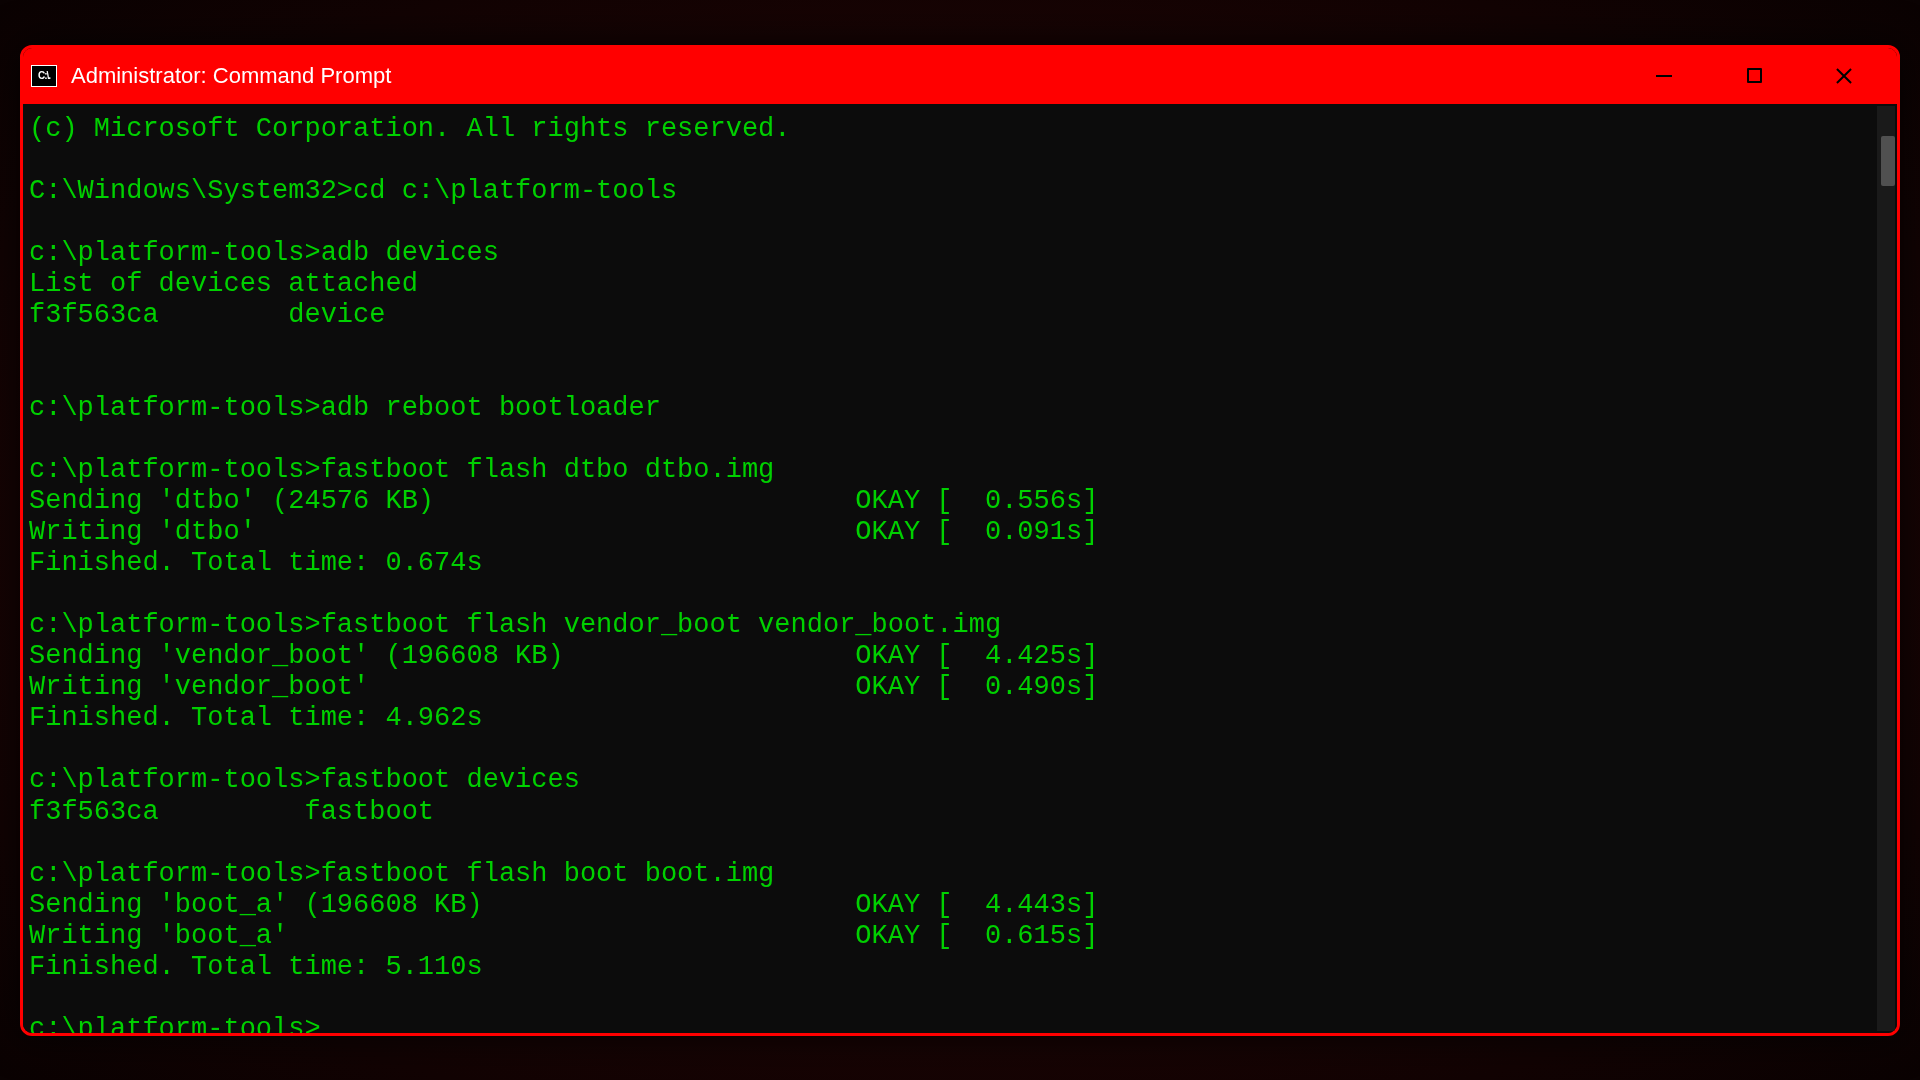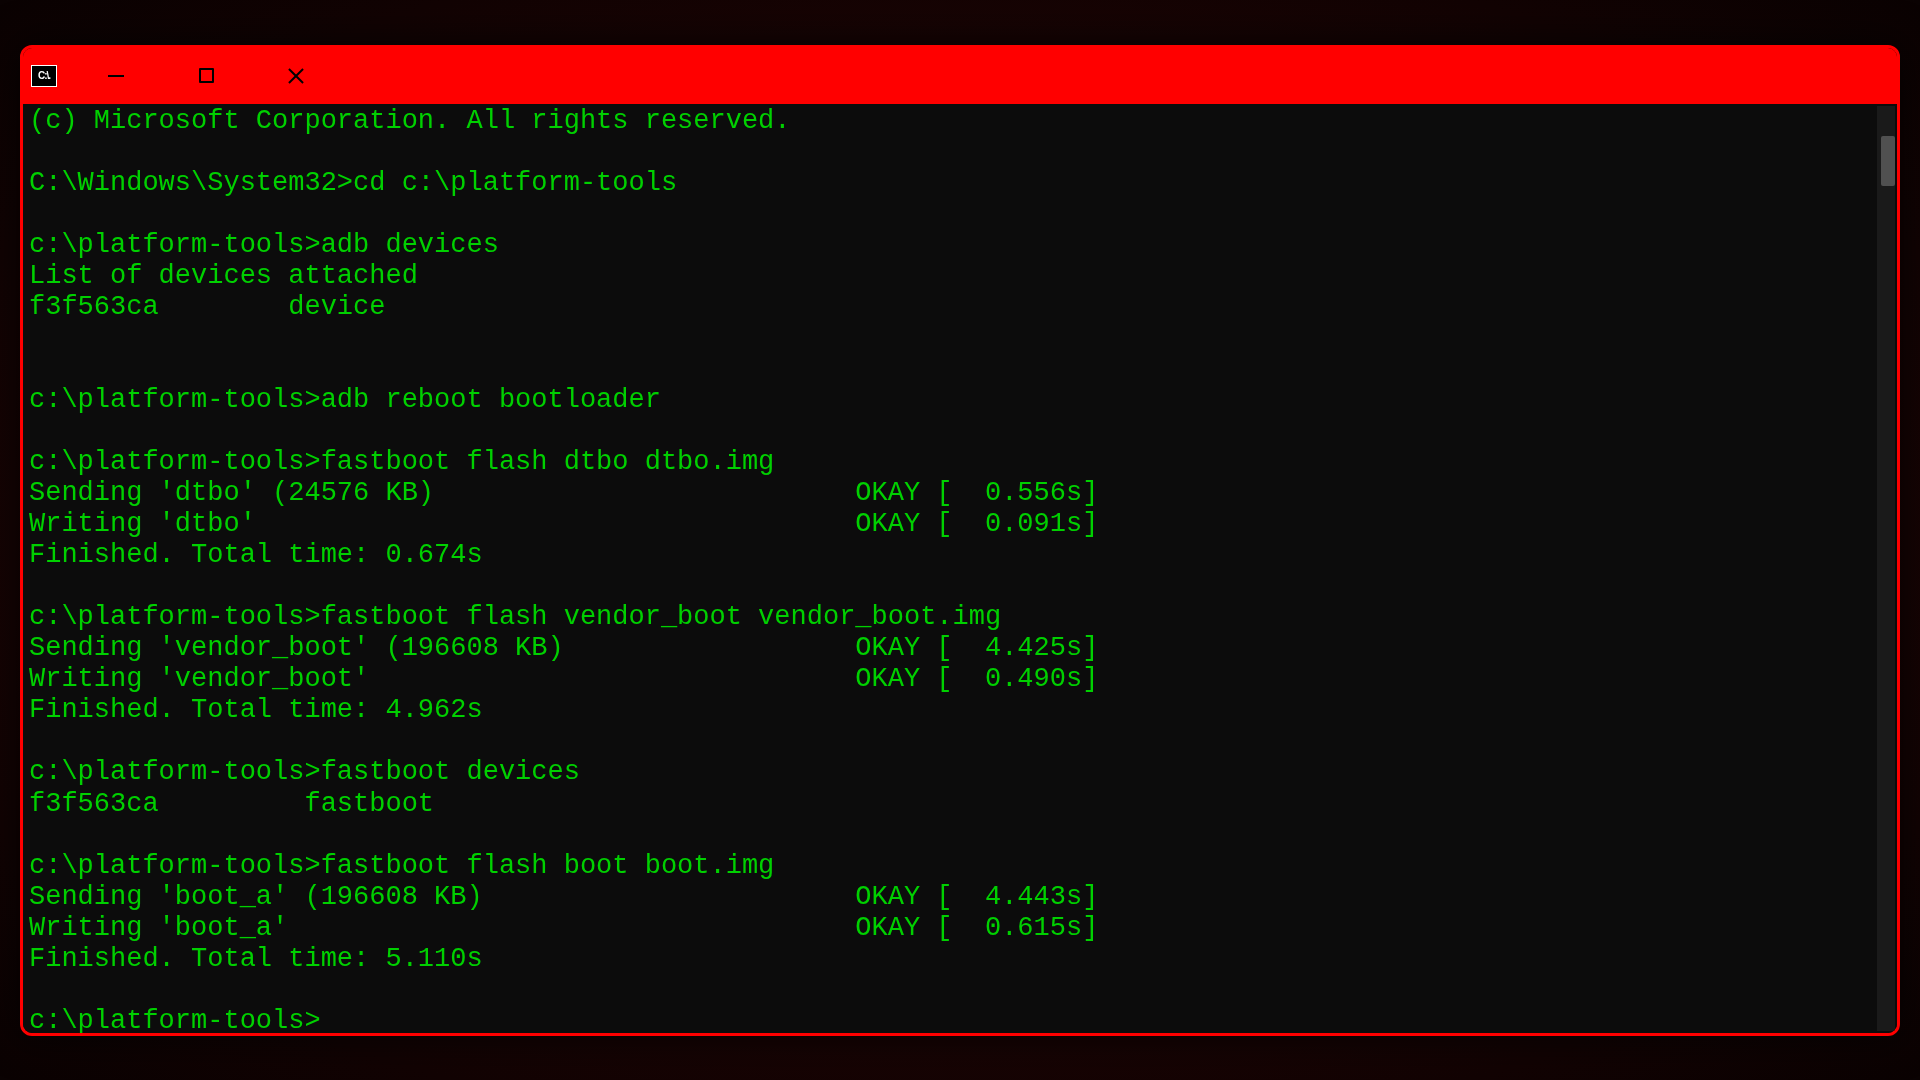--- a/index.html
+++ b/index.html
@@ -94,21 +94,21 @@
     width: 2px;
     height: 20px;
     background: #000;
   }
   .close-x::before { transform: rotate(45deg); }
   .close-x::after { transform: rotate(-45deg); }
 
   .terminal-body {
     flex: 1;
     background: #0c0c0c;
-    padding: 2px 6px;
+    padding: 10px 6px;
     overflow: hidden;
     position: relative;
   }
   .terminal-content {
     color: #00d000;
     font-size: 27px;
     line-height: 1.15;
     white-space: pre;
     font-family: 'Consolas', 'Courier New', monospace;
     letter-spacing: 0px;
@@ -130,20 +130,21 @@
     background: #505050;
     border-radius: 2px;
   }
 </style>
 </head>
 <body>
 
 <div class="window">
   <div class="titlebar">
     <div class="app-icon">C:\.</div>
+    <div class="title-text">Administrator: Command Prompt</div>
     <div class="window-controls">
       <div class="win-btn">
         <div class="minimize-line"></div>
       </div>
       <div class="win-btn">
         <div class="maximize-box"></div>
       </div>
       <div class="win-btn close">
         <div class="close-x"></div>
       </div>

